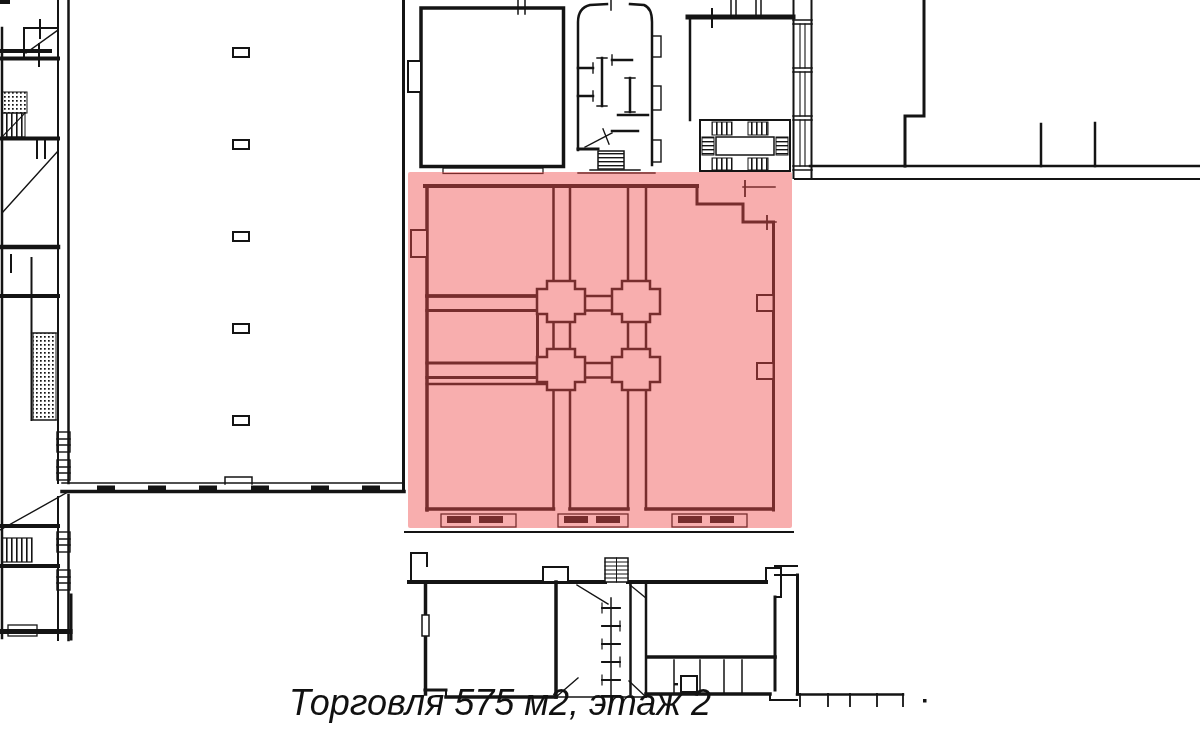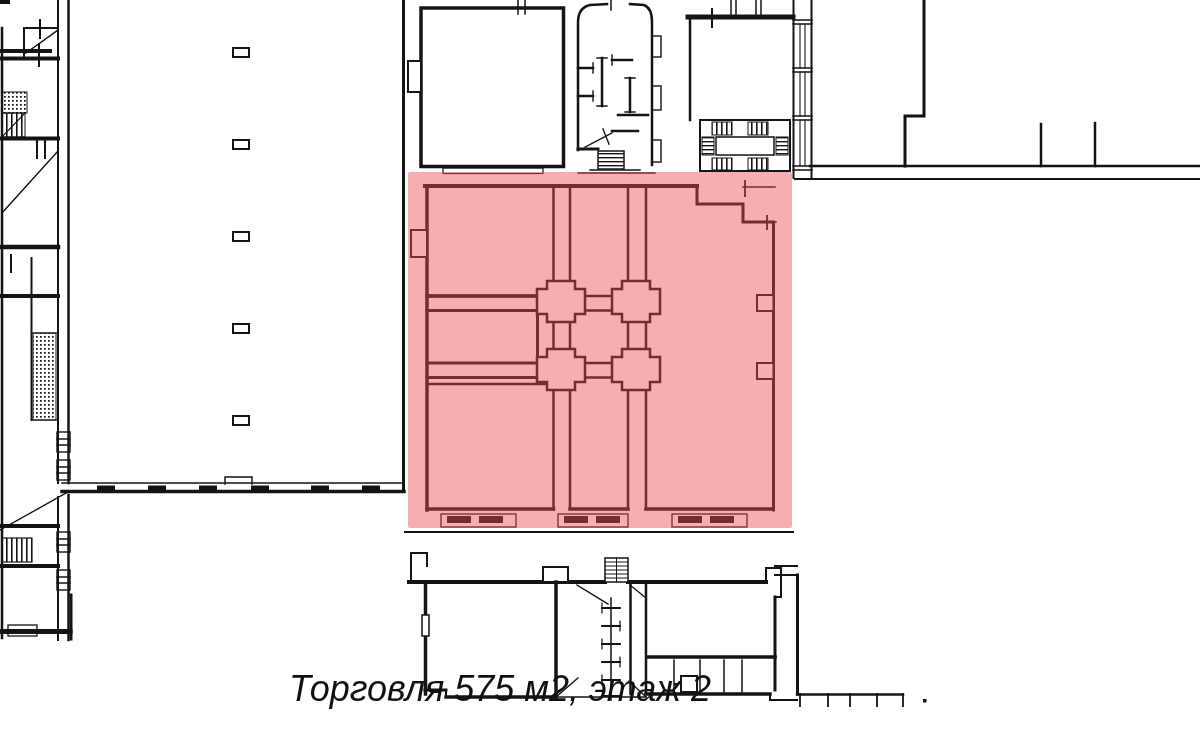--- a/index.html
+++ b/index.html
@@ -1,19 +1,19 @@
 <!DOCTYPE html>
 <html><head>
 <meta charset="utf-8">
 <style>
   html,body{margin:0;padding:0;background:#e9e9e9;}
   .stage{position:relative;width:1200px;height:745px;background:#ffffff;overflow:hidden;
          font-family:"Liberation Sans", sans-serif;}
   svg{position:absolute;left:0;top:0;display:block;}
-  .caption{position:absolute;left:230px;top:668px;width:540px;text-align:center;
+  .caption{position:absolute;left:230px;top:682px;width:540px;text-align:center;
            font-family:"Liberation Sans", sans-serif;
            font-style:italic;font-size:36px;font-weight:500;color:#111;letter-spacing:0px;
            white-space:nowrap;}
 </style>
 </head>
 <body>
 
 <div class="stage">
 <svg viewBox="0 0 1200 745" width="1200" height="745">
   <defs>

